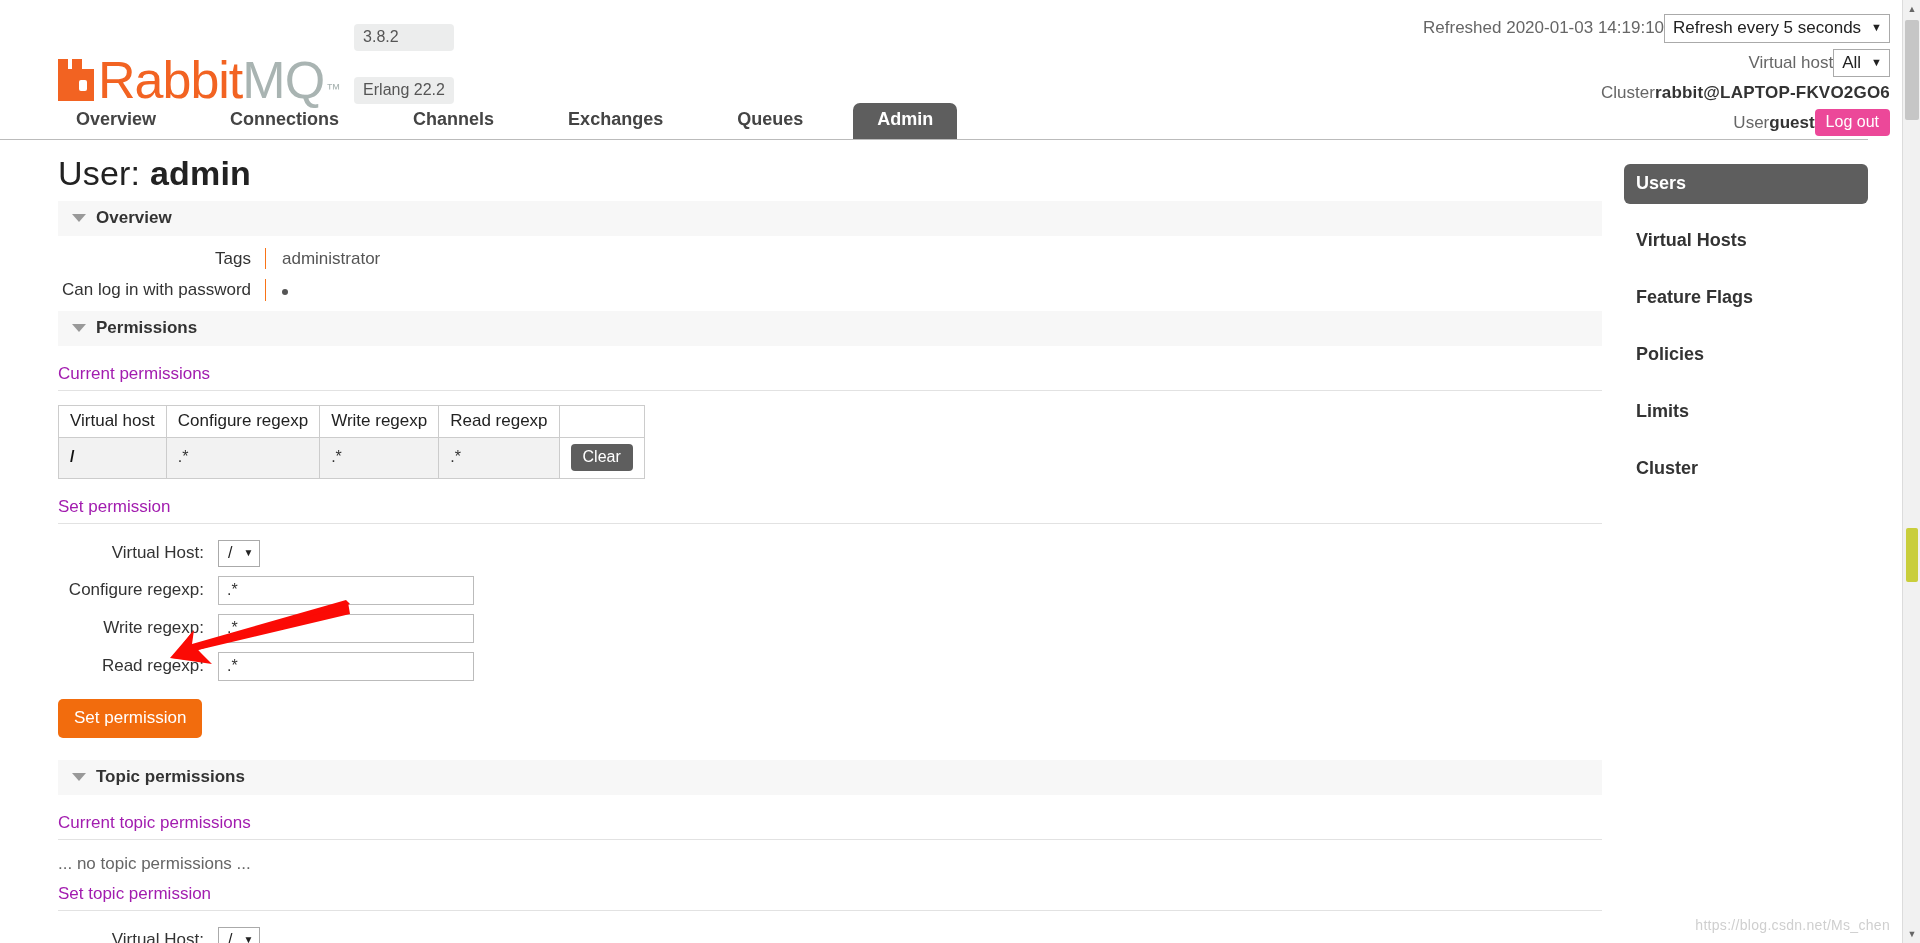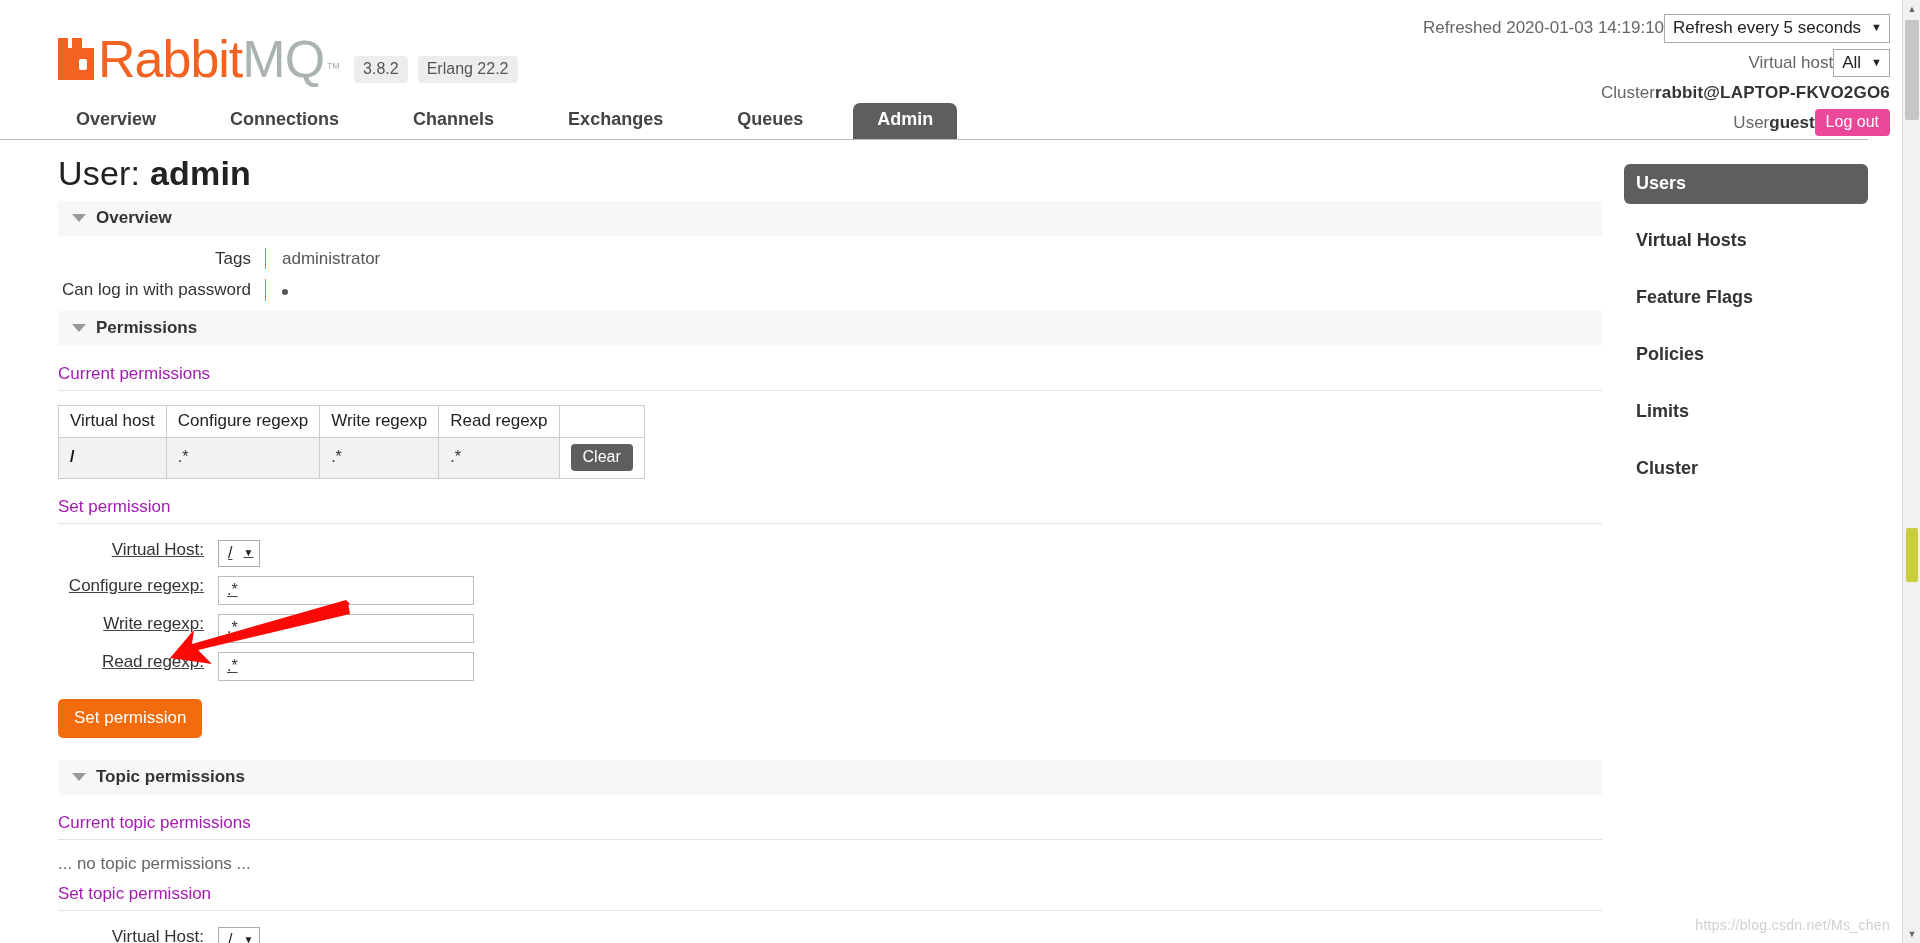--- a/index.html
+++ b/index.html
@@ -59,21 +59,21 @@
   }
   .logo .mark .eye {
     position: absolute; left: 21px; top: 21px;
     width: 8px; height: 11px; background: #fff;
     border-radius: 2px;
   }
   .logo .rabbit { color: #f26322; font-weight: 400; }
   .logo .mq { color: #a9b4b2; font-weight: 400; }
   .logo .tm { color: #a9b4b2; font-size: 15px; align-self: flex-start; margin-top: 18px; margin-left: 2px;}
 
-  .badges { display: flex; gap: 10px; padding-bottom: 11px; }
+  .badges { display: flex; gap: 26px; padding-bottom: 11px; flex-direction: column; }
   .badge {
     background: #eceded;
     color: #555;
     font-size: 16px;
     padding: 4px 9px 5px 9px;
     border-radius: 4px;
     white-space: nowrap;
   }
 
   .header-right {
@@ -253,22 +253,22 @@
     border-radius: 4px;
     font-size: 16px;
     padding: 4px 12px 5px 12px;
     font-family: inherit;
     cursor: pointer;
   }
 
   .form-rows { margin-top: 16px; }
   .form-row {
     display: flex;
+    align-items: center;
     margin-bottom: 9px;
-    text-decoration: underline;
   }
   .form-label {
     width: 160px;
     text-align: right;
     padding-right: 14px;
     font-size: 17px;
     color: #333;
   }
   .text-input {
     width: 256px;

